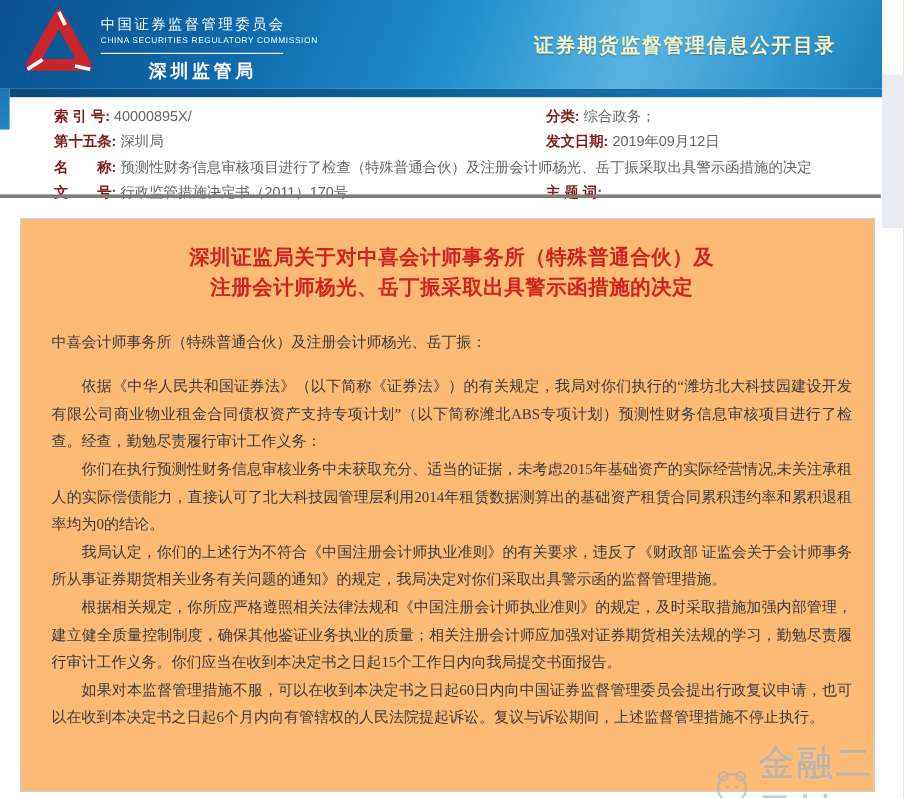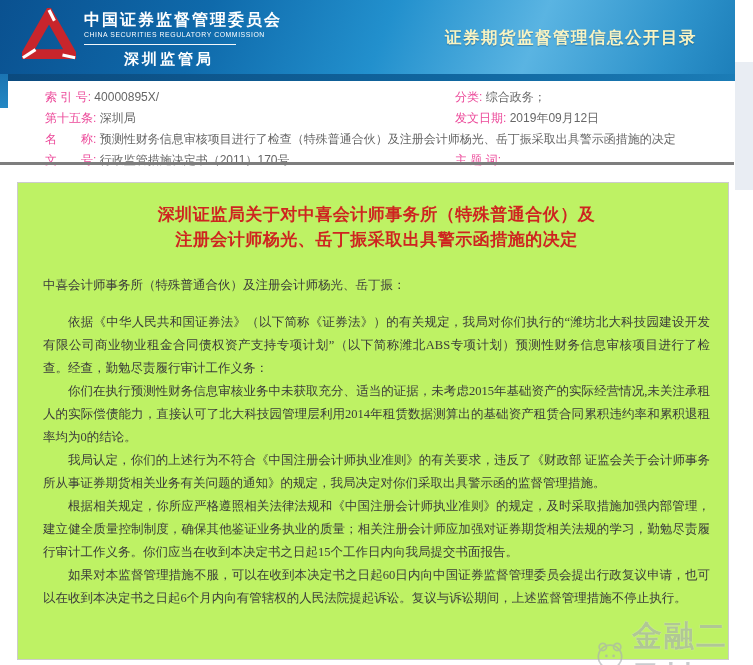--- a/index.html
+++ b/index.html
@@ -16,42 +16,42 @@
   .banner-strip{
     position:absolute;left:8px;top:74px;width:727px;height:7px;
     background:linear-gradient(90deg,#0b4a7e,#10669f 60%,#1b7cb6);
   }
   .banner-notch{
     position:absolute;left:0;top:74px;width:8px;height:34px;
     background:linear-gradient(180deg,#1a74b2,#2488c4);
   }
   .logo{position:absolute;left:22px;top:8px;width:54px;height:58px;}
   .org-block{position:absolute;left:84px;top:11px;color:#ffffff;}
-  .org-cn{font-size:16px;font-weight:bold;letter-spacing:2px;line-height:18px;}
+  .org-cn{font-size:12px;font-weight:normal;letter-spacing:2px;line-height:18px;}
   .org-en{font-size:6.9px;letter-spacing:0.55px;line-height:10px;margin-top:1px;}
   .org-line{width:152px;height:1px;background:rgba(255,255,255,0.95);margin-top:4px;}
   .bureau{font-size:15px;font-weight:bold;letter-spacing:3px;margin-top:5px;margin-left:40px;}
   .dir-title{
     position:absolute;left:445px;top:27px;width:285px;
     color:#f8f4c3;font-size:16.5px;font-weight:bold;letter-spacing:1.5px;
     text-shadow:0 1px 1px rgba(0,40,80,.35);white-space:nowrap;
   }
   
   .gutter{position:absolute;left:735px;top:62px;width:18px;height:128px;background:#e9edf3;}
   
   .meta{position:absolute;left:0;top:86px;width:735px;font-size:12px;color:#666;}
   .mrow{position:absolute;white-space:nowrap;}
-  .mlabel{font-weight:normal;color:#ec4899;}
+  .mlabel{font-weight:bold;color:#7f1d1d;}
   .l-col{left:45px;}
   .r-col{left:455px;}
   .divider{position:absolute;left:0;top:162px;width:734px;height:3px;background:#7e7e7e;}
   
   .docbox{
     position:absolute;left:17px;top:182px;width:712px;height:478px;
-    border:1px solid #cccccc;background:#bef264;box-sizing:border-box;
+    border:1px solid #cccccc;background:#fdba74;box-sizing:border-box;
     padding:15px 18px 0 25px;
   }
   .doc-title{
     text-align:center;color:#ce2420;font-weight:bold;font-size:17px;line-height:25px;
     letter-spacing:0.5px;margin-top:4px;
     font-family:"Liberation Sans","DejaVu Sans",sans-serif;
   }
   .doc-body{
     margin-top:22px;font-size:12.5px;line-height:23px;color:#3b3b3b;
     text-align:justify;font-family:"Liberation Serif","DejaVu Serif",serif;

